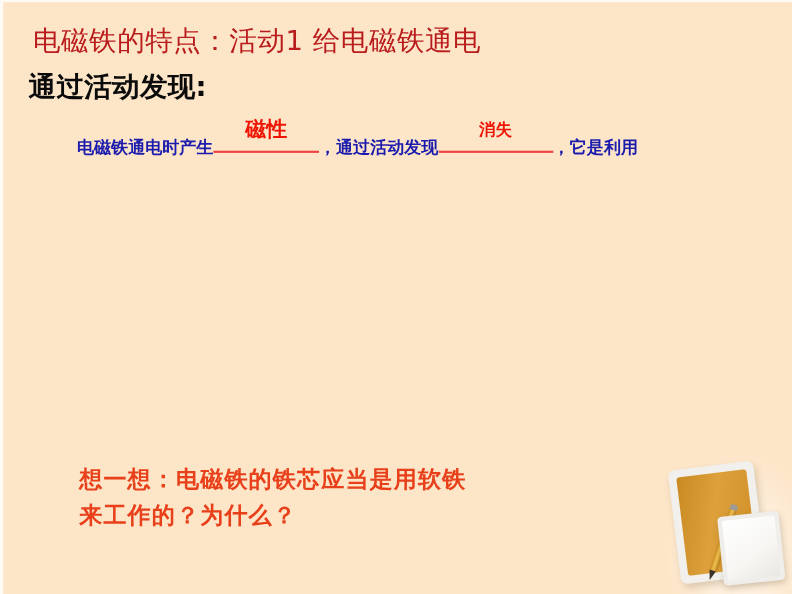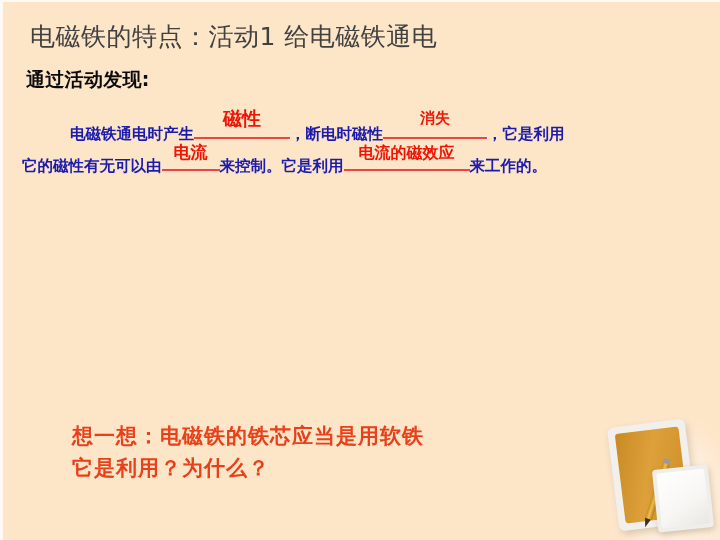--- a/index.html
+++ b/index.html
@@ -35,30 +35,30 @@
     background: #fdfaf4;
   }
 
   
   #title {
     position: absolute;
     left: 30px;
     top: 20px;
     font-size: 25px;
     line-height: 34px;
-    color: #404040;
+    color: #b91c1c;
     font-weight: 400;
     letter-spacing: 0.5px;
     white-space: nowrap;
   }
   #subtitle {
     position: absolute;
     left: 26px;
     top: 66px;
-    font-size: 19px;
+    font-size: 25px;
     line-height: 26px;
     color: #0b0b0b;
     font-weight: 700;
     letter-spacing: 0.3px;
     white-space: nowrap;
   }
 
   
   #fill-block {
     position: absolute;
@@ -212,32 +212,29 @@
   <div class="edge-left"></div>
   <div class="edge-top"></div>
 
   <div id="title">电磁铁的特点：活动1  给电磁铁通电</div>
 
   <div id="subtitle">通过活动发现:</div>
 
   <div id="fill-block">
 
     <div class="line line1">
-      <span class="seg">电磁铁通电时产生</span><span class="blank b1"><span class="ans">磁性</span></span><span class="seg">，断电时磁性</span><span class="blank b2"><span class="ans">消失</span></span><span class="seg">，它是利用</span>
-    </div>
-
-    <div class="line line2">
-      <span class="seg">它的磁性有无可以由</span><span class="blank b3"><span class="ans">电流</span></span><span class="seg">来控制。它是利用</span><span class="blank b4"><span class="ans">电流的磁效应</span></span><span class="seg">来工作的。</span>
-    </div>
+      <span class="seg">电磁铁通电时产生</span><span class="blank b1"><span class="ans">磁性</span></span><span class="seg">，通过活动发现</span><span class="blank b2"><span class="ans">消失</span></span><span class="seg">，它是利用</span>
+    </div>
+
 
   </div>
 
   <div id="prompt">
     <div class="pline">想一想：电磁铁的铁芯应当是用软铁</div>
-    <div class="pline">它是利用？为什么？</div>
+    <div class="pline">来工作的？为什么？</div>
   </div>
 
   <div id="artwork">
     <div id="art-glow"></div>
     <div class="book">
       <div class="book-inner"></div>
     </div>
     <div class="pencil">
       <div class="pencil-eraser"></div>
       <div class="pencil-body"></div>

